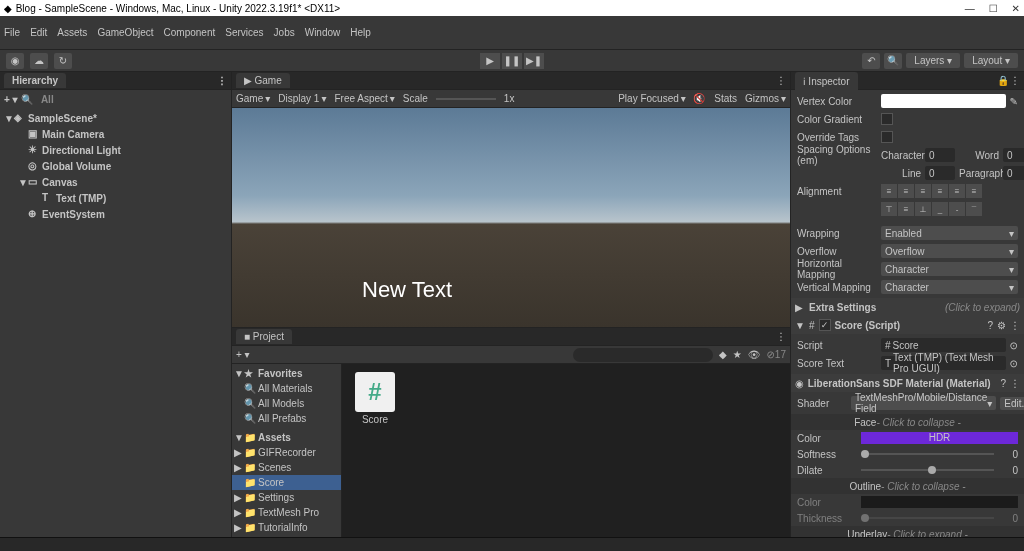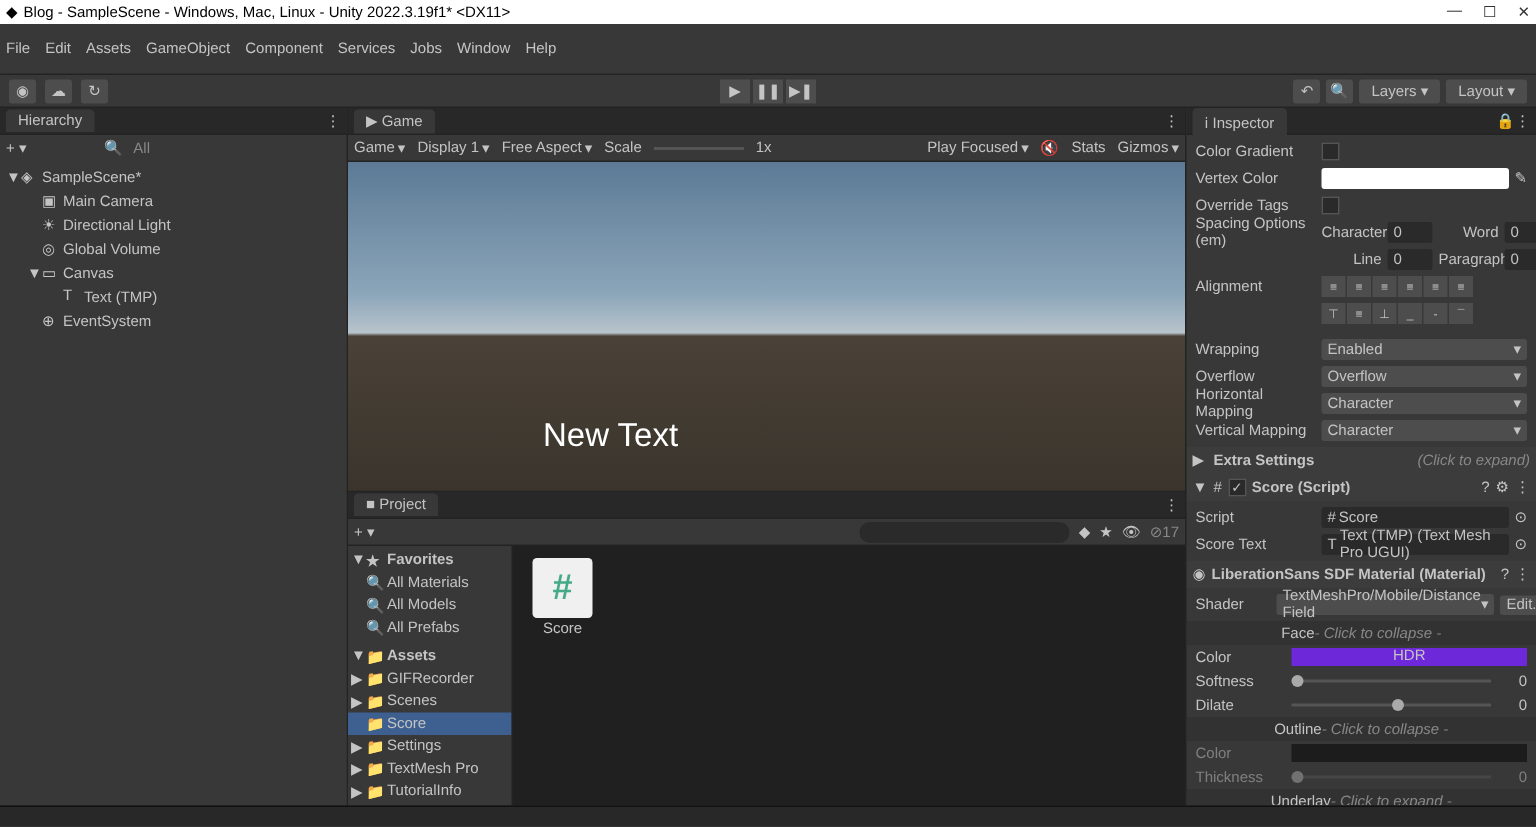--- a/index.html
+++ b/index.html
@@ -113,29 +113,29 @@
   <div class="right">
     <div class="tb-btn">↶</div>
     <div class="tb-btn">🔍</div>
     <div class="dd"><span>Layers</span> ▾</div>
     <div class="dd"><span>Layout</span> ▾</div>
   </div>
 </div>
 
 <div class="main">
 
-  <div class="col" style="width: 232px; border-right: 1px solid #232323;">
+  <div class="col" style="width: 232px; border-right: 1px solid #232323; font-weight: bold;">
     <div class="panel-tabs">
       <div class="tab">Hierarchy</div>
       <div class="spacer"></div>
       <span>⋮</span>
     </div>
     <div style="height: 18px; padding: 2px 4px; display:flex; align-items:center; gap:4px;">
       <span>+ ▾</span>
-      <div class="search" style="flex:1;margin-left:48px;">
+      <div class="search" style="flex:1;">
         <span style="color:#888;">🔍</span>
         <span style="color:#888; margin-left:4px;">All</span>
       </div>
     </div>
     <div class="hierarchy">
       <div class="tree-row">
           <span class="foldout">▼</span>
           <span class="icon-sm">◈</span>
           <span>SampleScene*</span>
         </div>
@@ -294,27 +294,27 @@
   <div class="col inspector" style="width: 234px; border-left: 1px solid #232323;">
     <div class="panel-tabs">
       <div class="tab">ℹ <span>Inspector</span></div>
       <div class="spacer"></div>
       <span>🔒</span>
       <span>⋮</span>
     </div>
     <div style="flex:1; overflow:hidden;">
       <div class="section">
         <div class="prop-row">
-            <span class="label">Color Gradient</span>
-            <span class="cb"></span>
-          </div>
-        <div class="prop-row">
             <span class="label">Vertex Color</span>
             <div class="swatch"></div>
             <span>✎</span>
+          </div>
+        <div class="prop-row">
+            <span class="label">Color Gradient</span>
+            <span class="cb"></span>
           </div>
         <div class="prop-row">
             <span class="label">Override Tags</span>
             <span class="cb"></span>
           </div>
         <div class="prop-row">
             <span class="label">Spacing Options (em)</span>
             <span class="label2">Character</span>
             <div class="field num">0</div>
             <span class="label2">Word</span>

